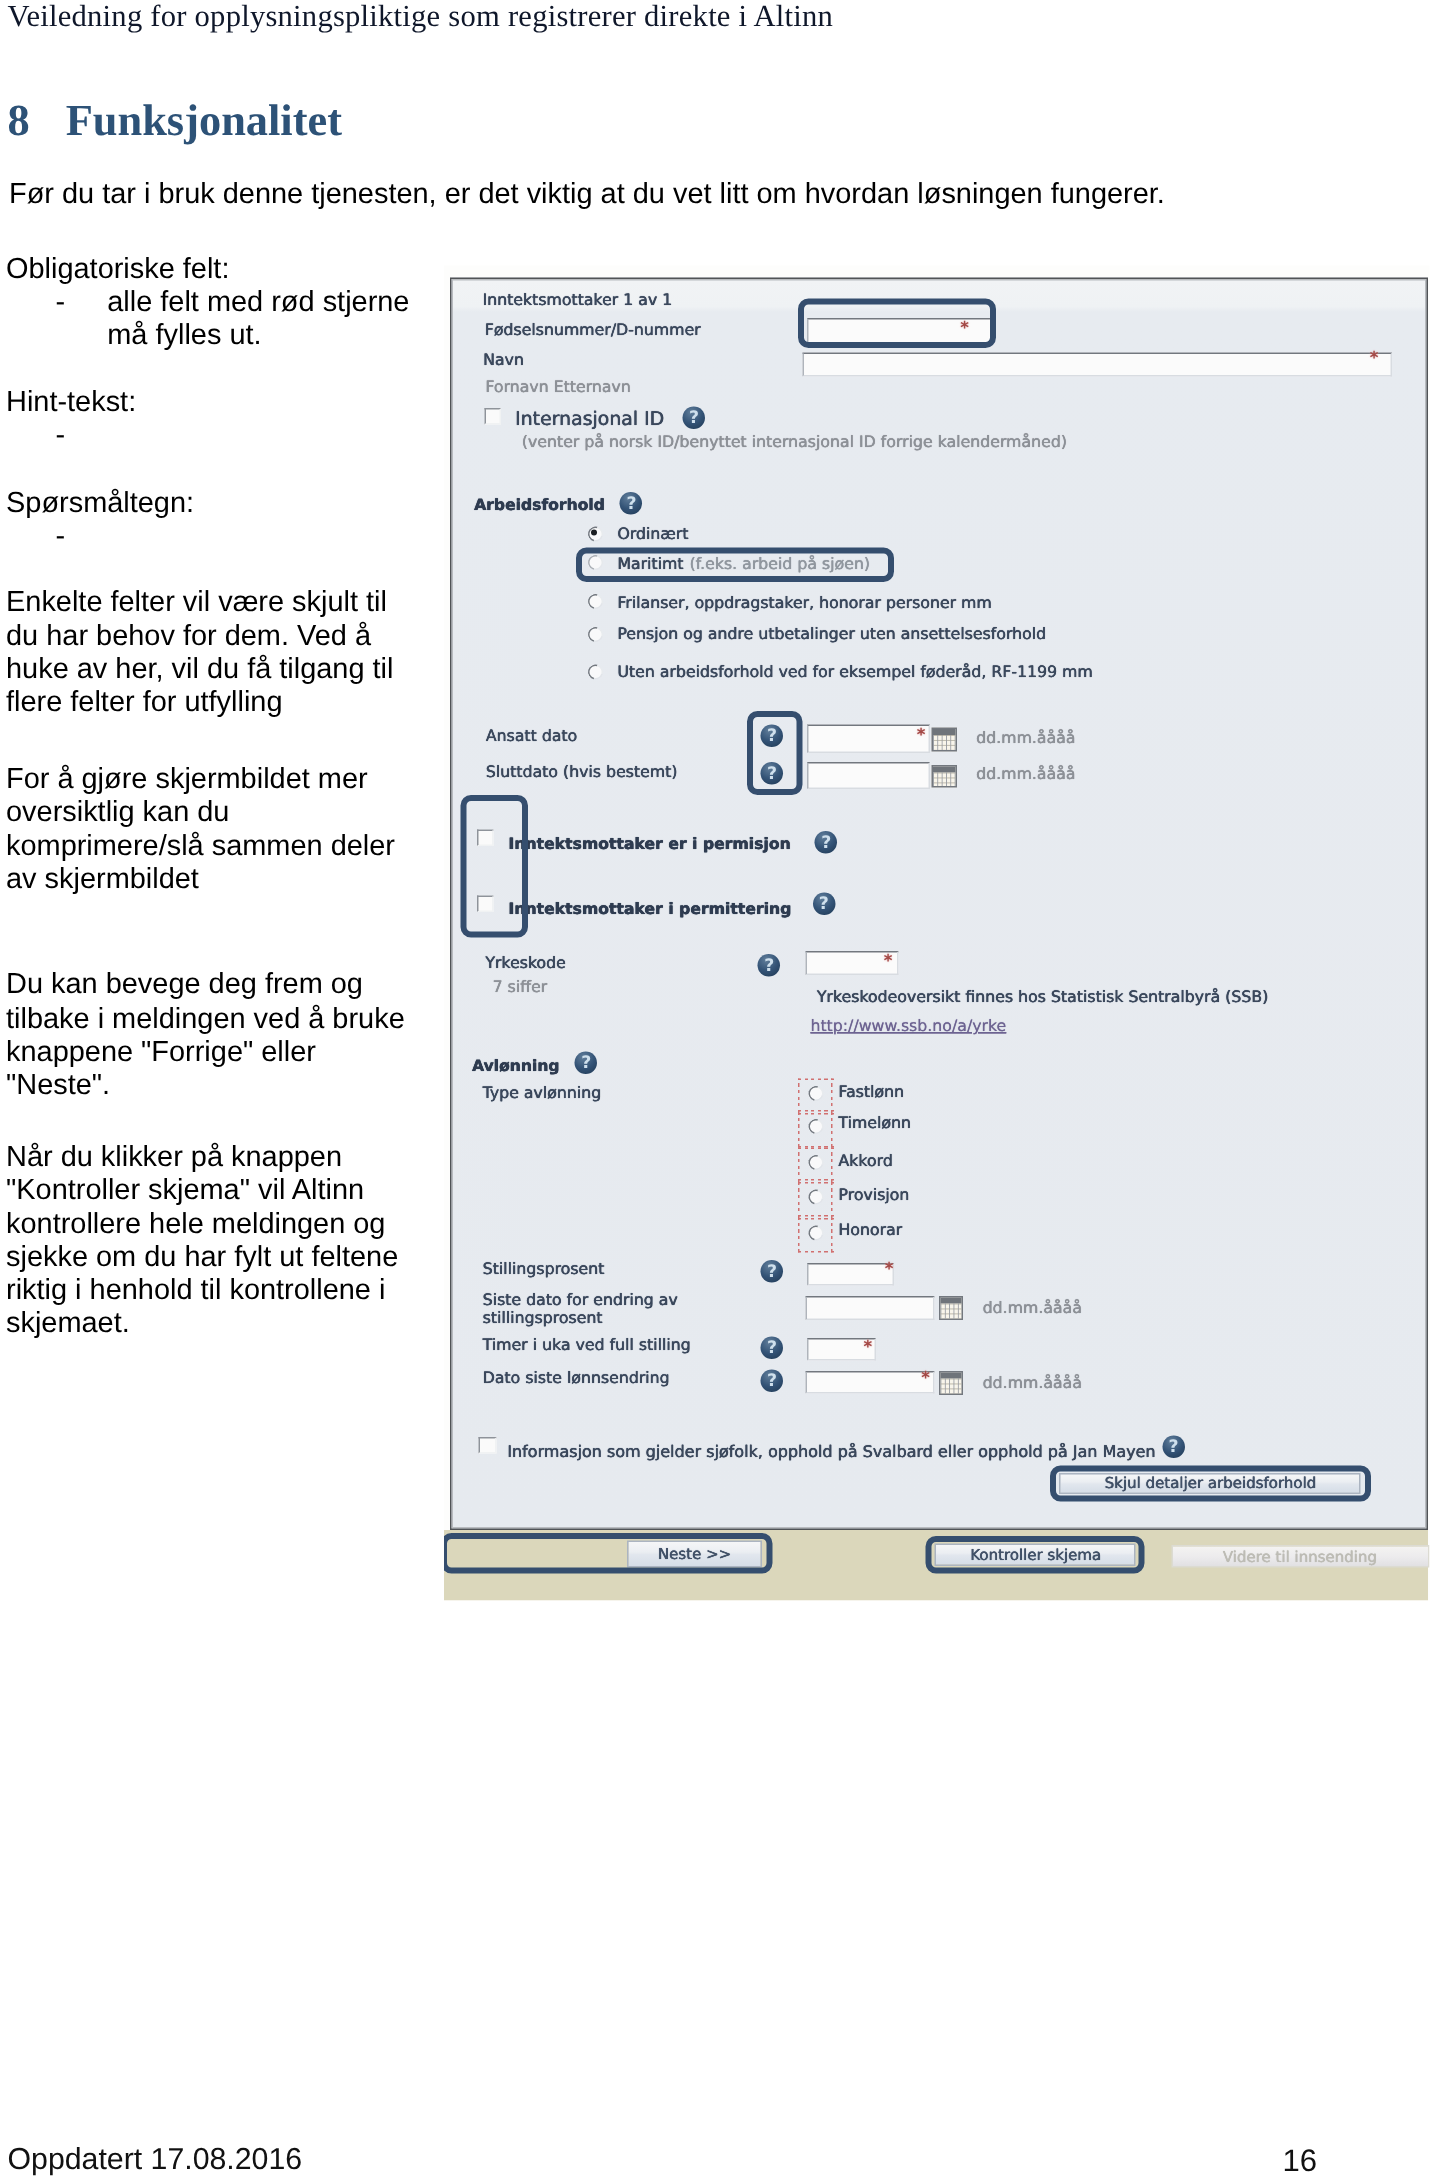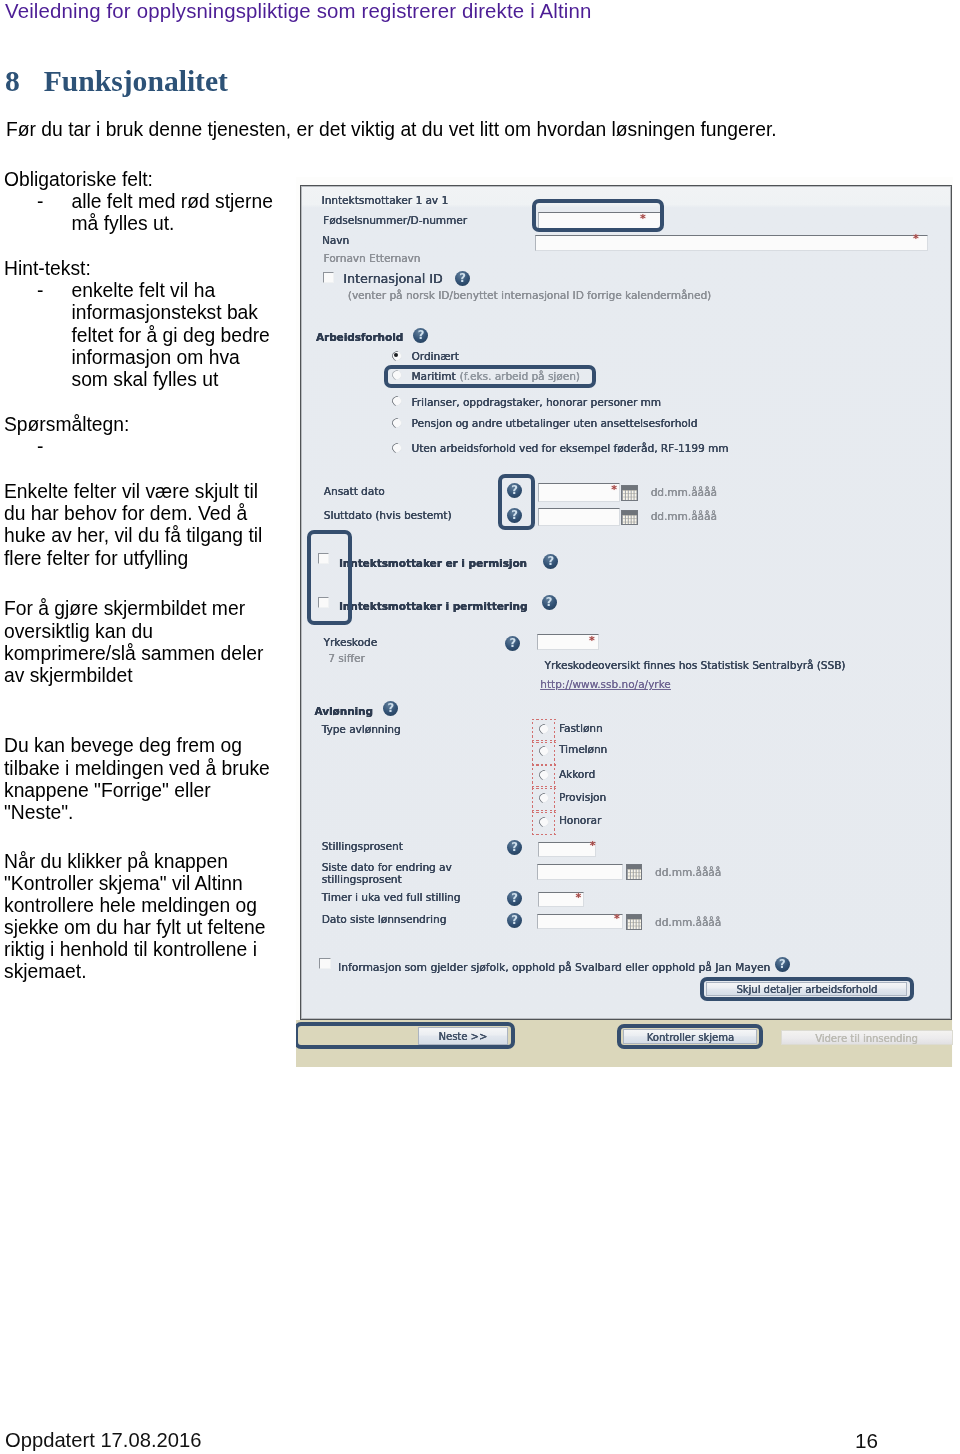--- a/index.html
+++ b/index.html
@@ -1,18 +1,18 @@
 <!DOCTYPE html>
 <html><head>
 <meta charset="utf-8">
 <style>
   html,body{margin:0;padding:0;}
   body{width:960px;height:1454px;background:#fff;font-family:"Liberation Sans",sans-serif;overflow:hidden;position:relative;}
   .page{position:relative;width:960px;height:1454px;}
-  .hdr{position:absolute;left:5px;top:0px;font-family:Liberation Sans, sans-serif;font-size:20.4px;color:#4c1d95;letter-spacing:0.16px;}
+  .hdr{position:absolute;left:5px;top:0px;font-family:Liberation Serif, serif;font-size:20.4px;color:#0f172a;letter-spacing:0.16px;}
   .h1{position:absolute;left:5px;top:64.9px;font-family:"Liberation Serif",serif;font-size:29.6px;font-weight:bold;color:#2d5277;}
   .h1 .num{margin-right:24px;}
   .intro{position:absolute;left:6px;top:119px;font-size:19.3px;color:#000;}
   .col{position:absolute;left:4px;top:168.5px;width:272px;font-size:19.3px;line-height:22.3px;color:#000;}
   .col p{margin:0;}
   .col p[data-name="validation-paragraph"]{line-height:22.05px;}
   .col .blank{height:22.3px;}
   .col .blank2{height:28.4px;}
   .col .blank3{height:24px;}
   .col .blank4{height:24px;}
@@ -79,21 +79,20 @@
   <div class="col" data-name="left-column">
     <p data-name="obligatory-fields-title">Obligatoriske felt:</p>
     <div class="bullet" data-name="obligatory-fields-bullet">
       <span class="dash" data-name="bullet-dash">-</span>
       <span class="btxt" data-name="bullet-text">alle felt med rød stjerne må fylles ut.</span>
     </div>
     <div class="blank" data-name="spacer"></div>
     <p data-name="hint-text-title">Hint-tekst:</p>
     <div class="bullet" data-name="hint-text-bullet">
       <span class="dash" data-name="bullet-dash">-</span>
-      <span class="btxt" data-name="bullet-text">enkelte felt vil ha informasjonstekst bak feltet for å gi deg bedre informasjon om hva som skal fylles ut</span>
     </div>
     <div class="blank" data-name="spacer"></div>
     <p data-name="question-mark-title">Spørsmåltegn:</p>
     <div class="bullet" data-name="question-mark-bullet">
       <span class="dash" data-name="bullet-dash">-</span>
     </div>
     <div class="blank" data-name="spacer"></div>
     <p data-name="hidden-fields-paragraph">Enkelte felter vil være skjult til du har behov for dem. Ved å huke av her, vil du få tilgang til flere felter for utfylling</p>
     <div class="blank2" data-name="spacer"></div>
     <p data-name="collapse-paragraph">For å gjøre skjermbildet mer oversiktlig kan du komprimere/slå sammen deler av skjermbildet</p>

